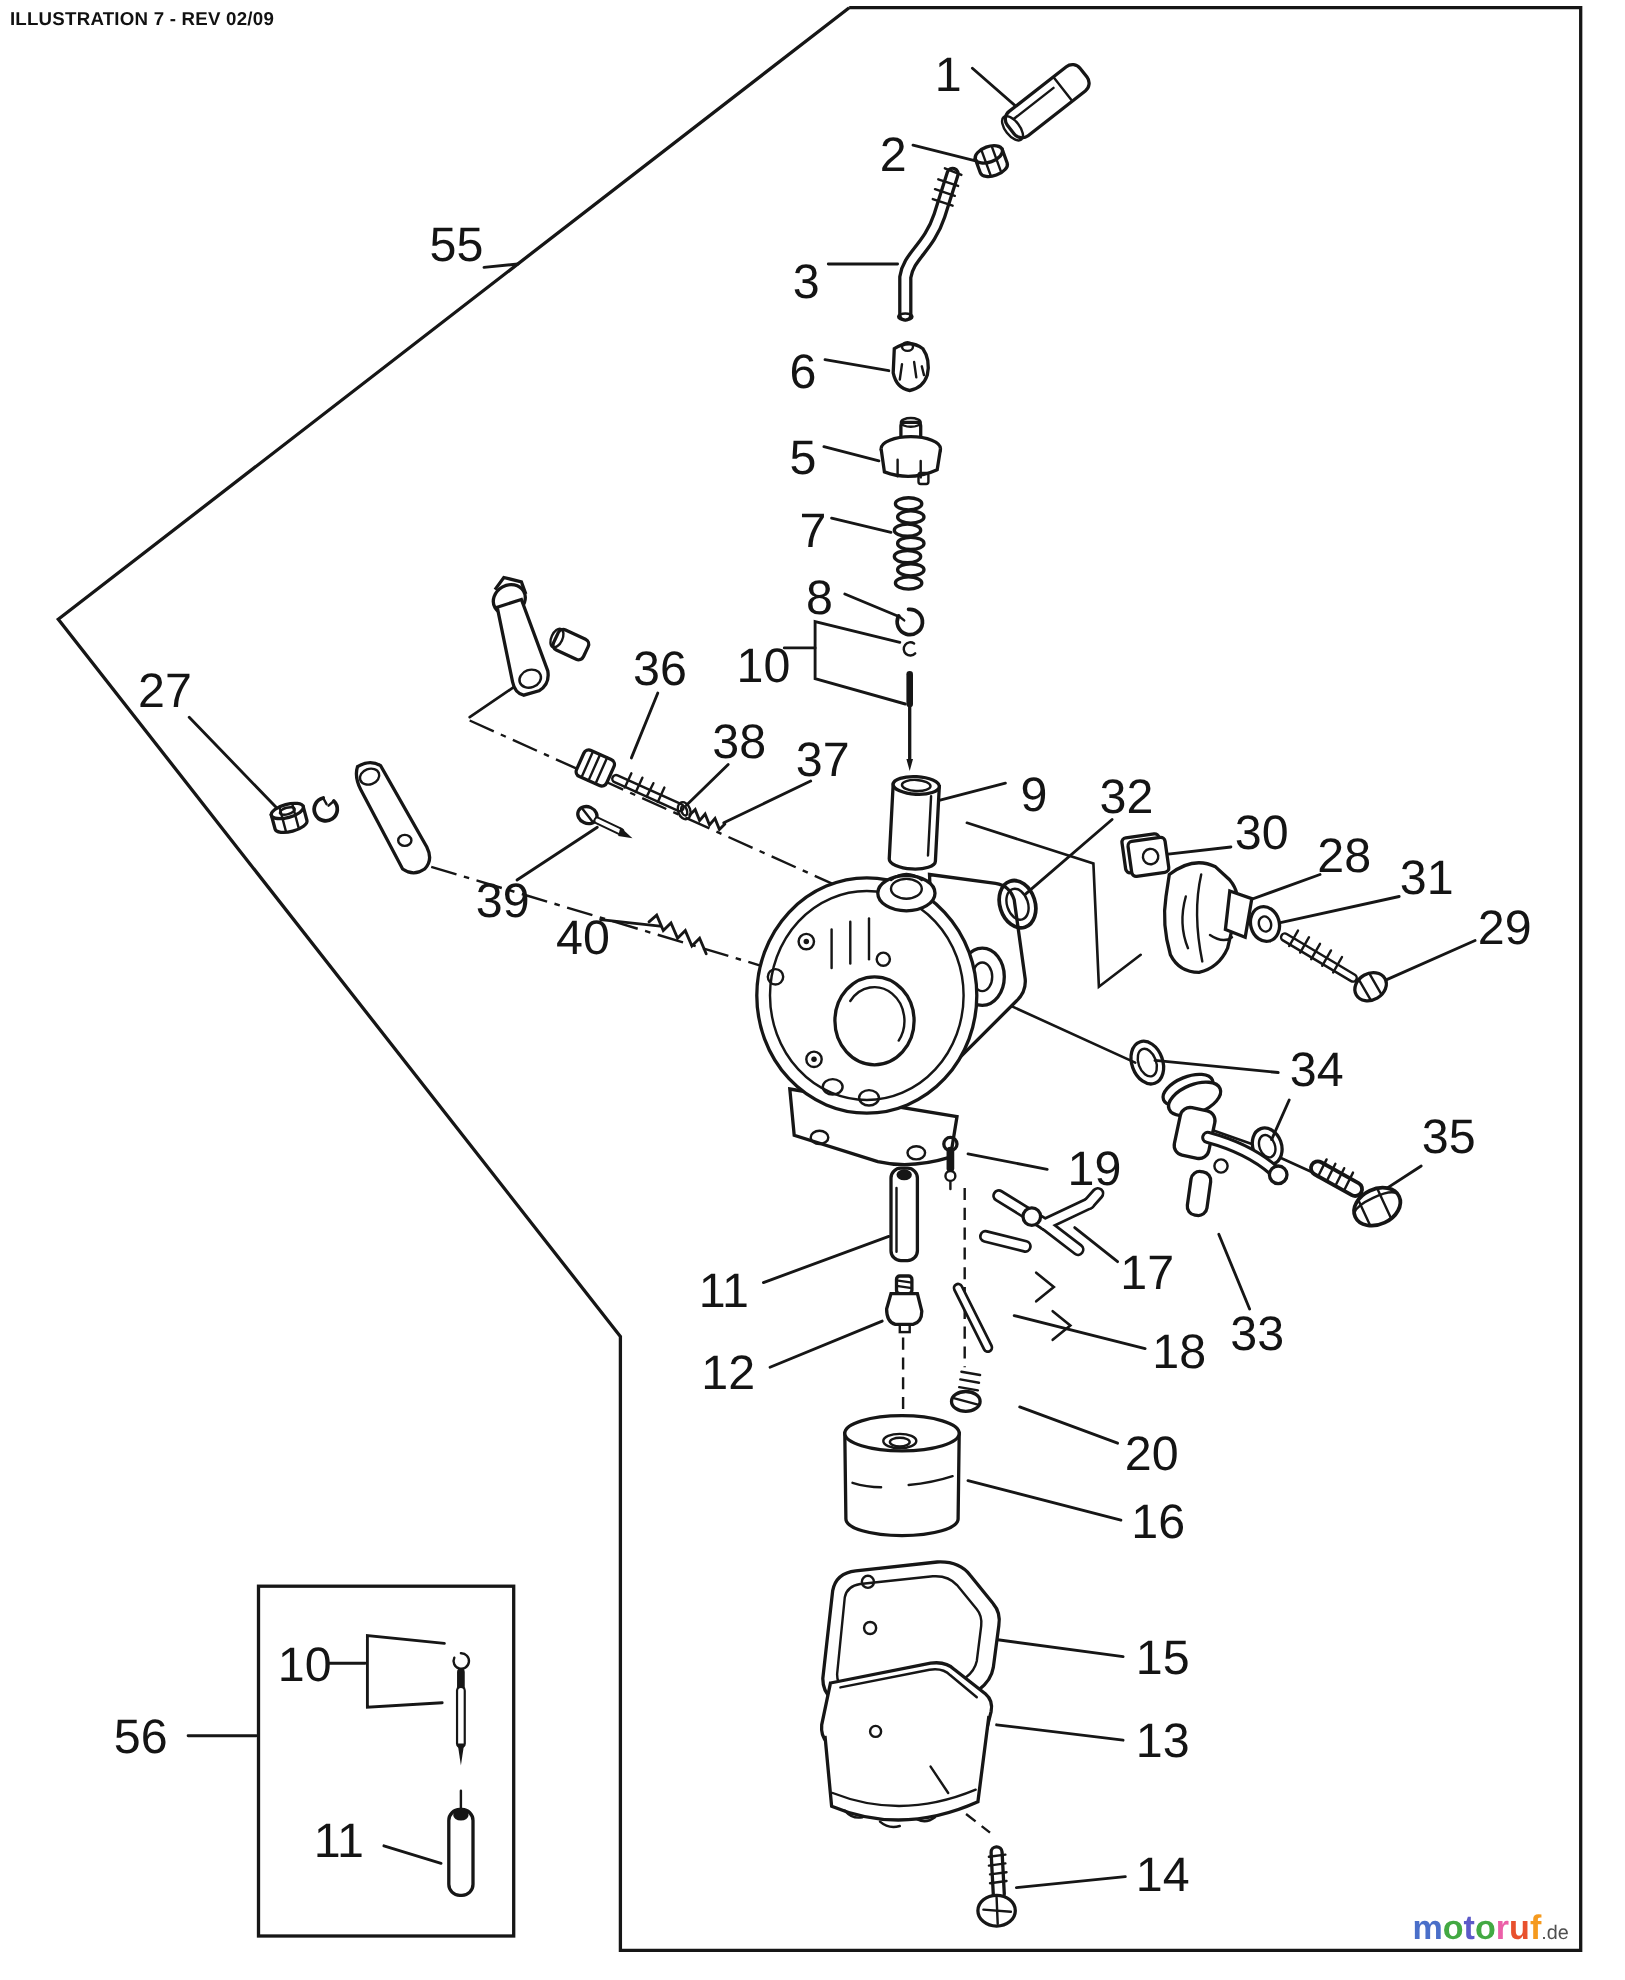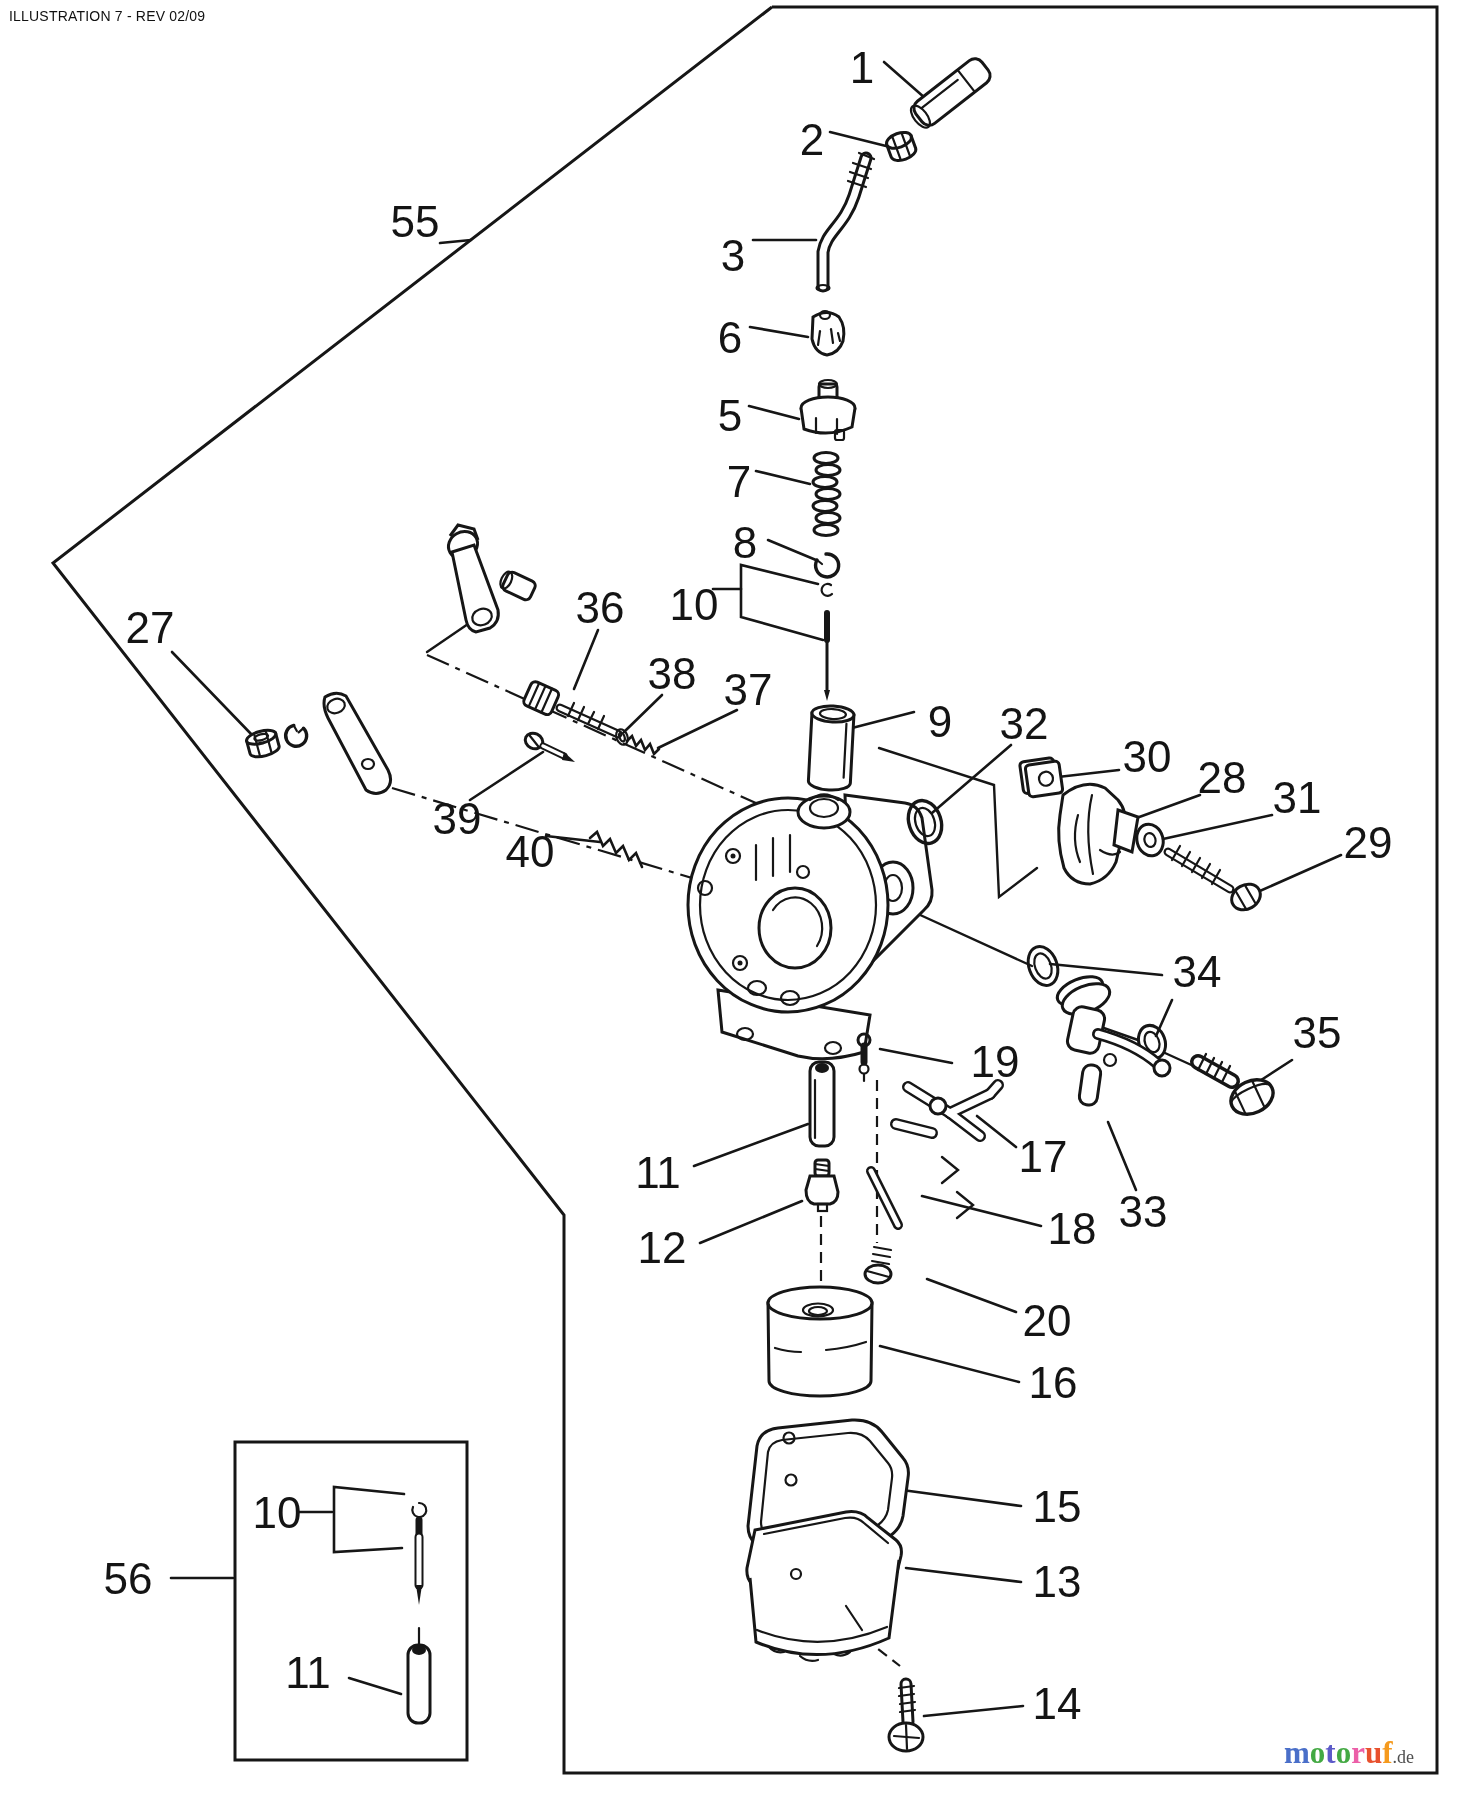--- a/index.html
+++ b/index.html
@@ -1,33 +1,33 @@
 <!DOCTYPE html>
 <html><head>
 <meta charset="utf-8">
 <style>
   html,body{margin:0;padding:0;background:#fff;}
   #stage{position:relative;width:1477px;height:1800px;background:#ffffff;overflow:hidden;
          font-family:"Liberation Sans",sans-serif;}
-  #page-title{position:absolute;left:9px;top:8px;font-size:14px;font-weight:normal;color:#111;
+  #page-title{position:absolute;left:9px;top:8px;font-size:17px;font-weight:bold;color:#111;
               letter-spacing:.2px;white-space:nowrap;}
   #diagram-svg{position:absolute;left:0;top:0;}
   .callout{font-family:"Liberation Sans",sans-serif;font-size:44px;fill:#141414;
            text-anchor:middle;}
   .ld{stroke:#161616;stroke-width:2.6;fill:none;stroke-linecap:round;}
   .po{stroke:#161616;stroke-width:3;fill:#fff;}
   .pd{stroke:#161616;stroke-width:2.2;fill:none;stroke-linecap:round;}
   .ln2{stroke:#161616;stroke-width:2.4;fill:none;stroke-linecap:round;}
   .cdash{stroke:#161616;stroke-width:2.2;fill:none;stroke-dasharray:24 7 5 7;}
   .vdash{stroke:#161616;stroke-width:2.2;fill:none;stroke-dasharray:11 7;}
   .thick{stroke:#161616;fill:none;stroke-linecap:round;}
   .core{stroke:#ffffff;fill:none;stroke-linecap:round;}
   .border{stroke:#161616;stroke-width:3;fill:none;}
   #watermark{position:absolute;left:1284px;top:1732px;width:190px;height:42px;
-             font-family:Liberation Serif, serif;font-weight:bold;font-size:31px;
+             font-family:Liberation Sans, sans-serif;font-weight:bold;font-size:31px;
              white-space:nowrap;line-height:42px;}
   #watermark .suffix{font-size:18px;font-weight:normal;}
 </style>
 </head>
 <body>
 
 <div id="stage">
 
   <div id="page-title">ILLUSTRATION 7 - REV 02/09</div>
 

